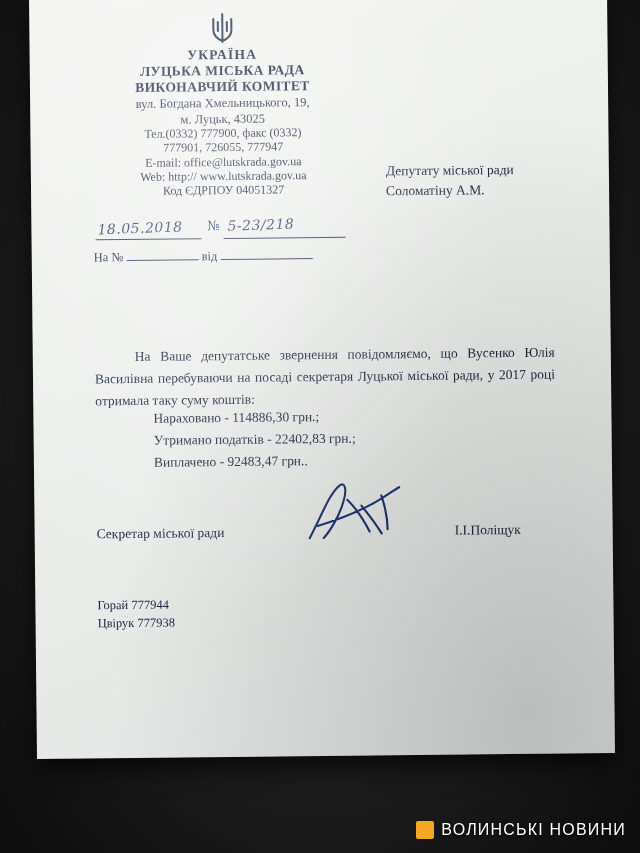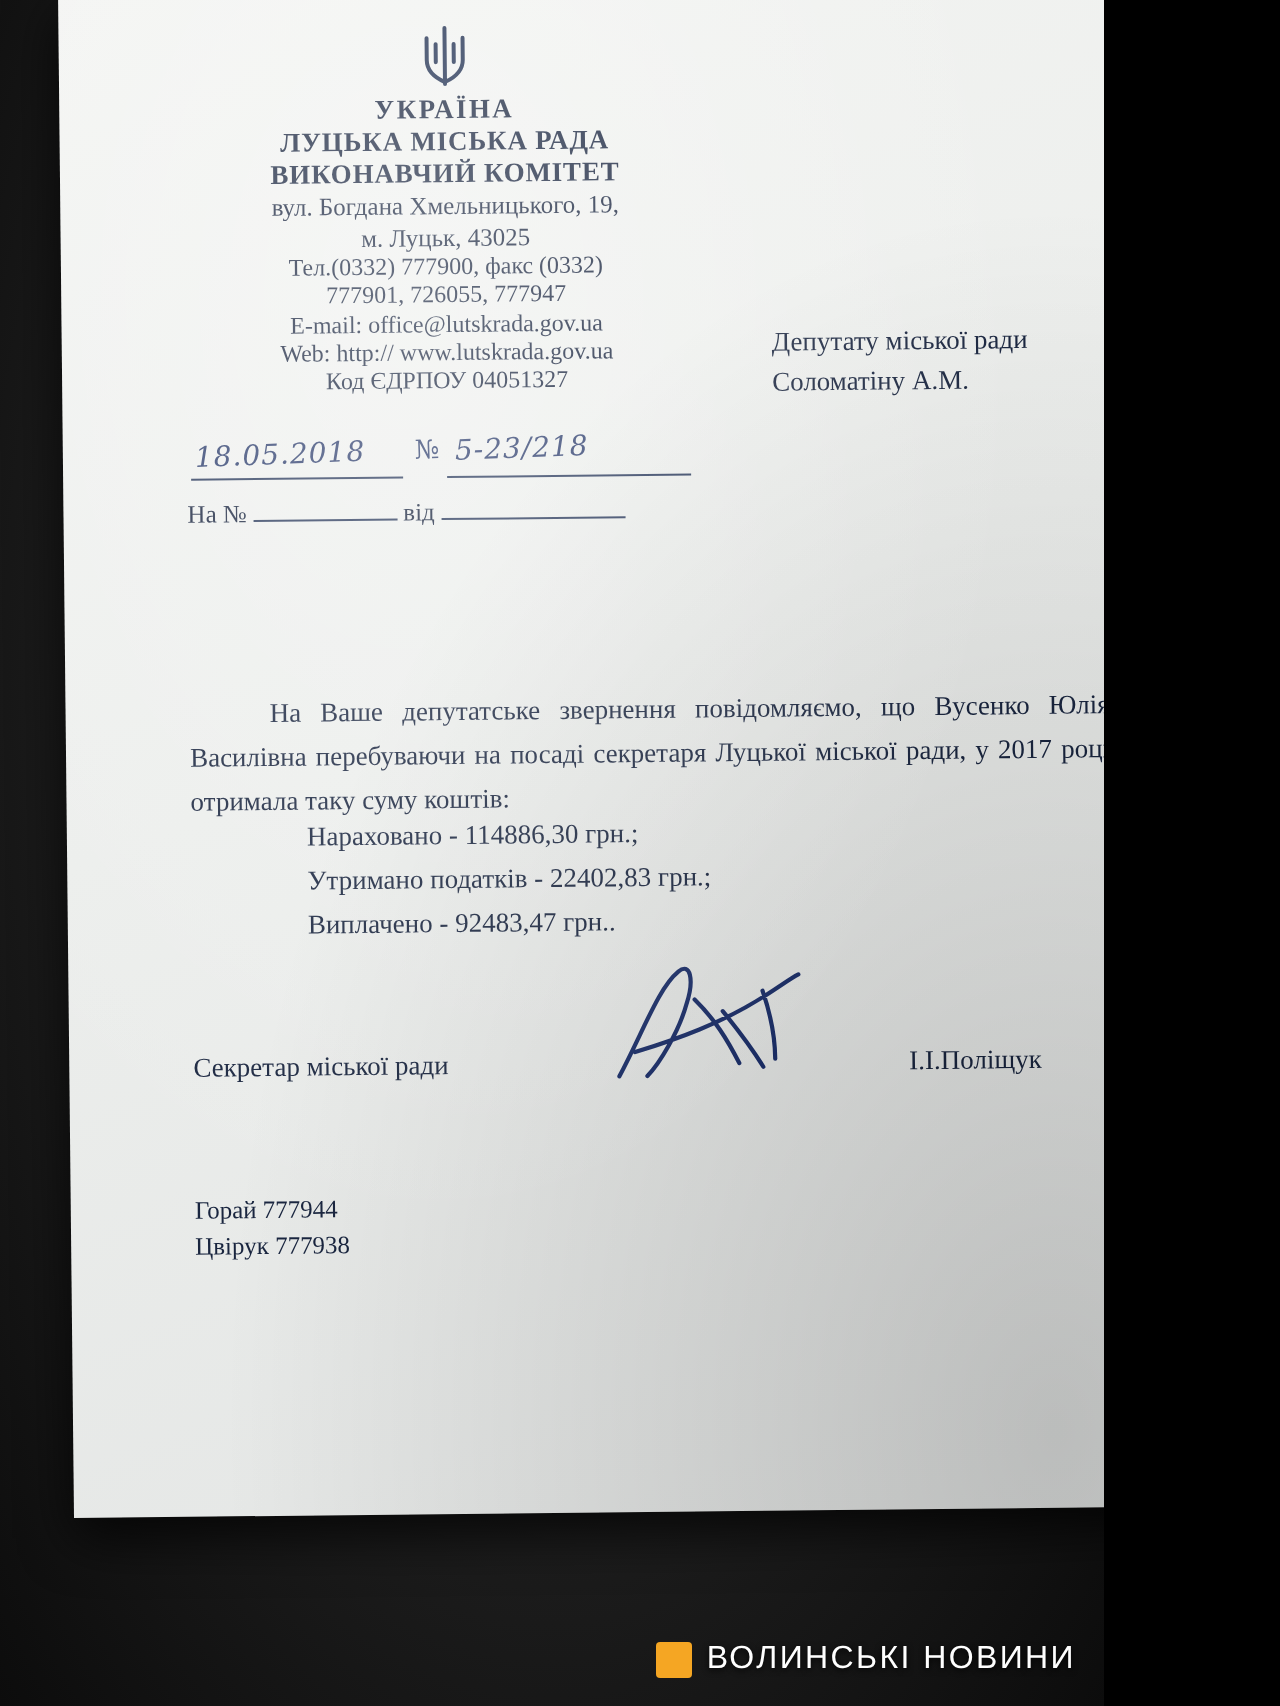--- a/index.html
+++ b/index.html
@@ -9,21 +9,21 @@
   }
   body {
     width: 640px;
     height: 853px;
     overflow: hidden;
     font-family: "Liberation Serif", serif;
   }
 
   #photo {
     position: relative;
-    width: 552px;
+    width: 640px;
     height: 853px;
     background: #0f172a;
     overflow: hidden;
   }
 
   
   #backdrop {
     position: absolute;
     inset: 0;
     background:

